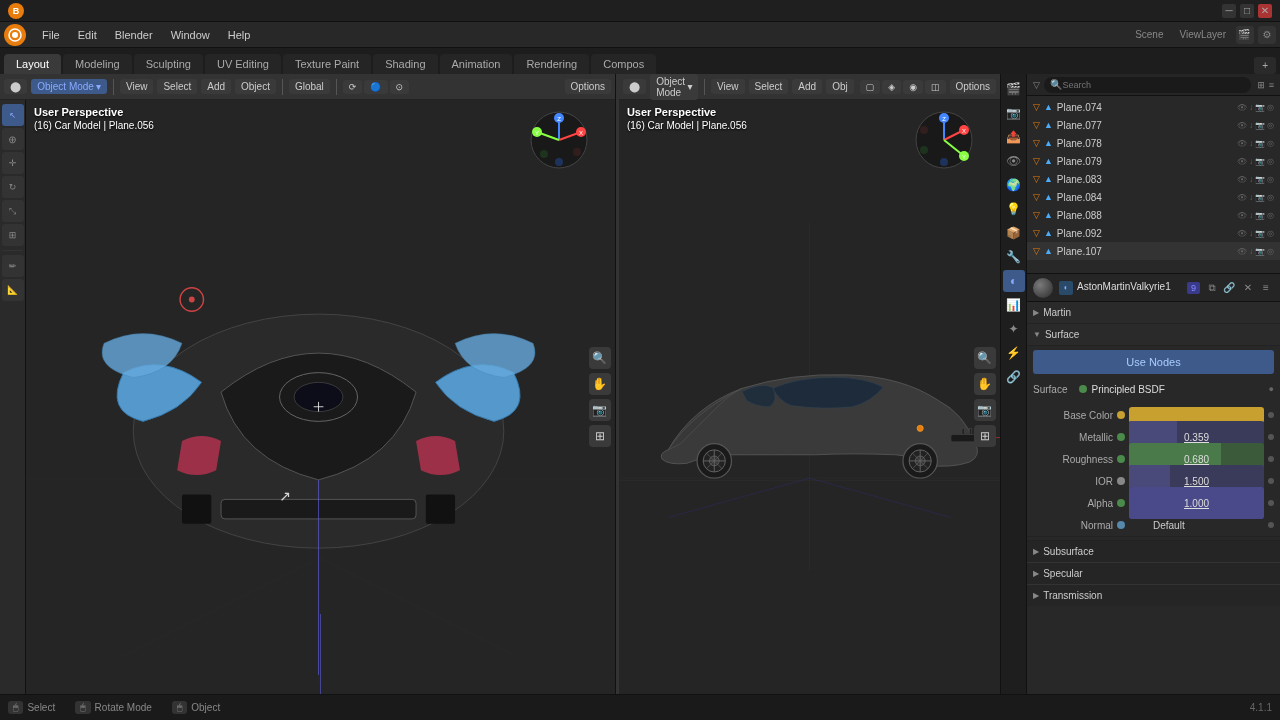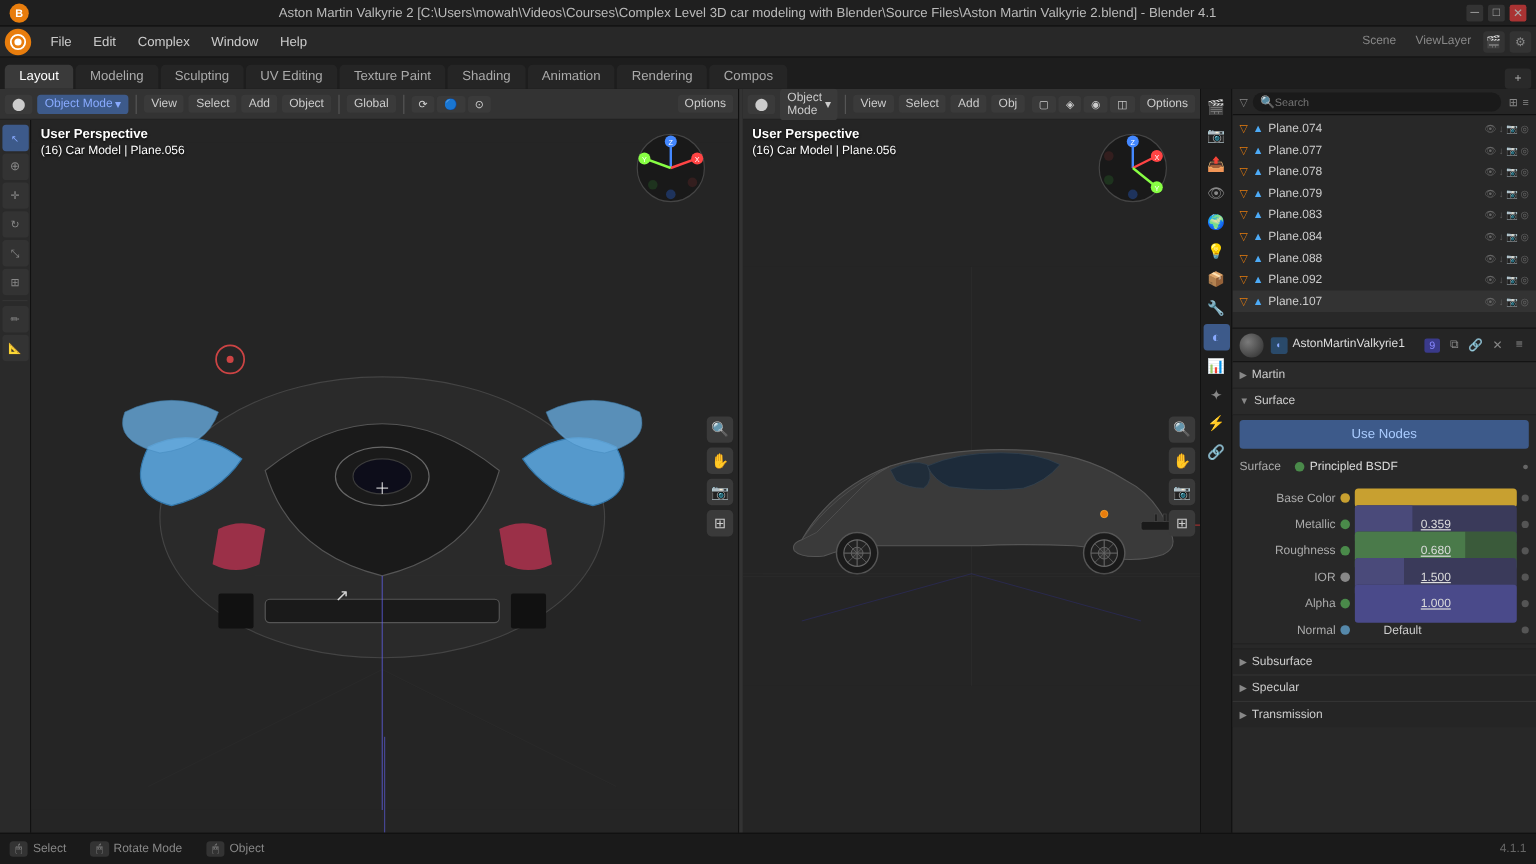--- a/index.html
+++ b/index.html
@@ -501,38 +501,37 @@
     
     .toolbar-btn.active { background: #3d5a8a; color: #88aaff; }
   </style>
 </head>
 <body>
 
 <div id="titlebar">
   <div style="display:flex;align-items:center;gap:4px;">
     <div style="width:16px;height:16px;background:#e87d0d;border-radius:50%;display:flex;align-items:center;justify-content:center;font-size:9px;font-weight:bold;color:#fff;">B</div>
   </div>
-  <div id="titlebar-title">Aston Martin Valkyrie 2 [C:\Users\mowah\Videos\Courses\Complex Level 3D car modeling with Blender\Source Files\Aston Martin Valkyrie 2.blend] - Blender 4.1</div>
   <div id="titlebar-controls">
     <div class="title-btn">─</div>
     <div class="title-btn">□</div>
     <div class="title-btn" style="background:#aa3333;">✕</div>
   </div>
 </div>
 
 <div id="menubar">
   <div class="blender-logo">
     <svg width="14" height="14" viewBox="0 0 14 14">
         <circle cx="7" cy="7" r="6" fill="none" stroke="white" stroke-width="1.5"></circle>
         <circle cx="7" cy="7" r="3" fill="white"></circle>
       </svg>
   </div>
   <div class="menu-item">File</div>
   <div class="menu-item">Edit</div>
-  <div class="menu-item">Complex</div>
+  <div class="menu-item">Blender</div>
   <div class="menu-item">Window</div>
   <div class="menu-item">Help</div>
   <div style="margin-left:auto;display:flex;align-items:center;gap:4px;">
     <div style="font-size:10px;color:#888;padding:0 6px;">Scene</div>
     <div style="font-size:10px;color:#888;padding:0 6px;">ViewLayer</div>
     <div style="width:18px;height:18px;background:#333;border-radius:3px;display:flex;align-items:center;justify-content:center;font-size:10px;color:#888;">🎬</div>
     <div style="width:18px;height:18px;background:#333;border-radius:3px;display:flex;align-items:center;justify-content:center;font-size:10px;color:#888;">⚙</div>
   </div>
 </div>
 

